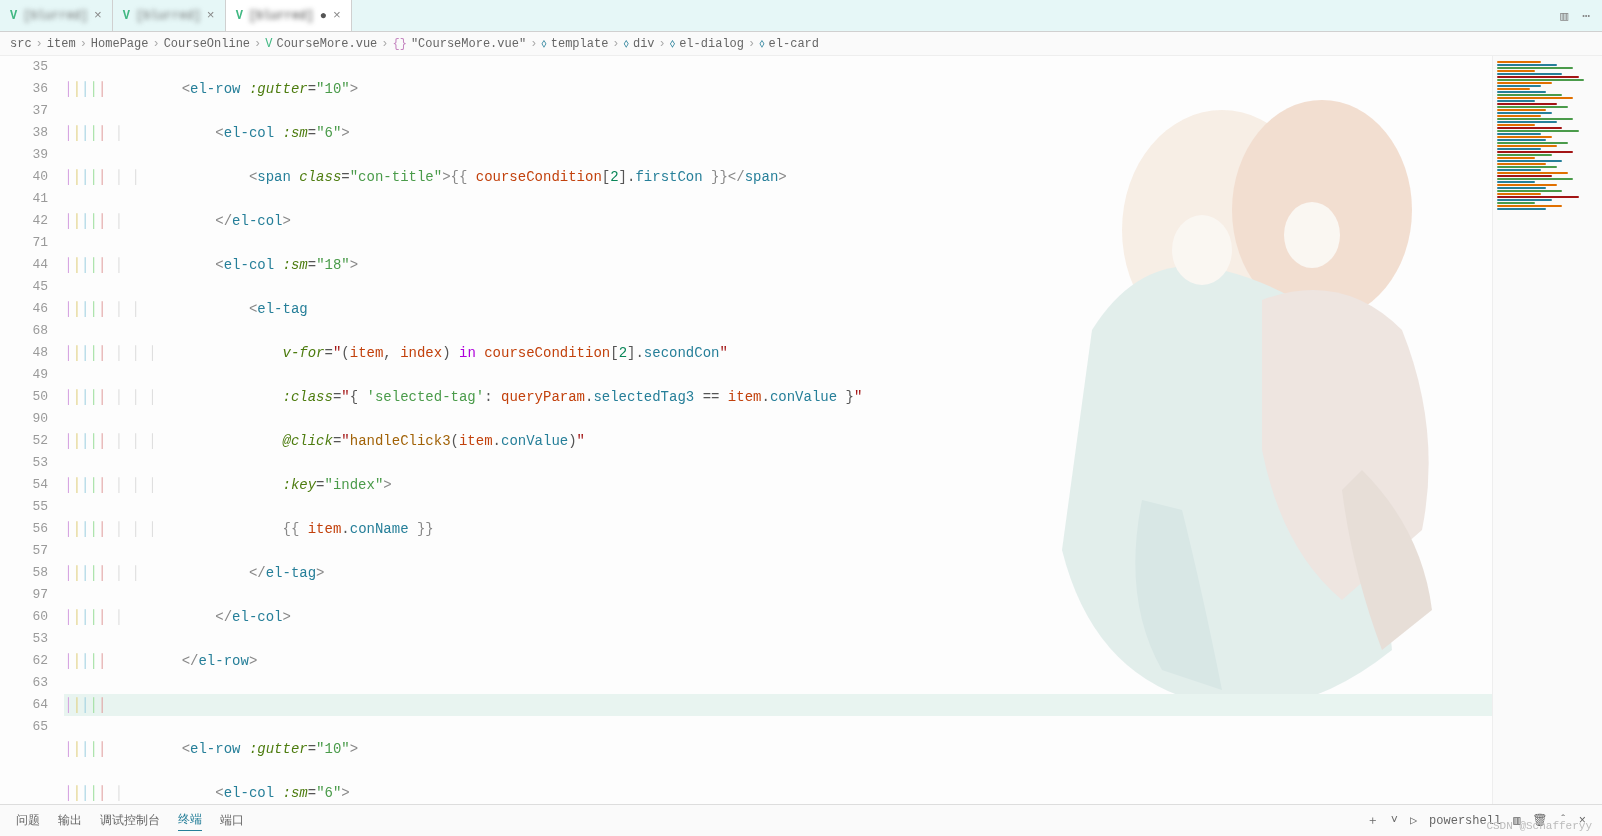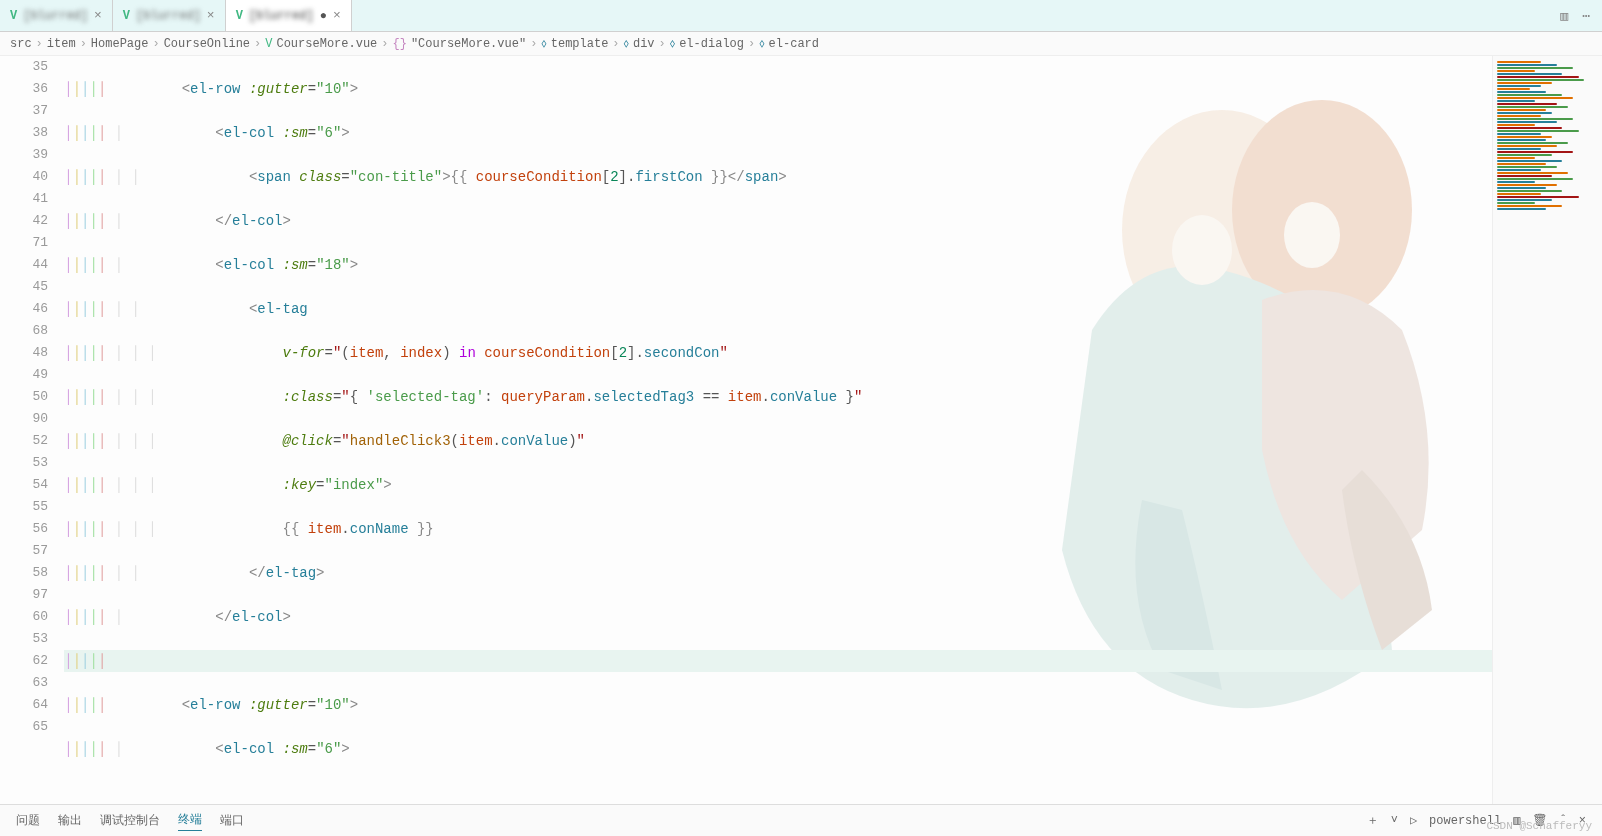--- a/index.html
+++ b/index.html
@@ -257,20 +257,21 @@
 <div class="code-line"><span class="guide1">│</span><span class="guide2">│</span><span class="guide3">│</span><span class="guide4">│</span><span class="guide5">│</span> <span class="guide">│</span>           <span class="tag-bracket">&lt;/</span><span class="tag-name">el-col</span><span class="tag-bracket">&gt;</span></div>
 <div class="code-line"><span class="guide1">│</span><span class="guide2">│</span><span class="guide3">│</span><span class="guide4">│</span><span class="guide5">│</span> <span class="guide">│</span>           <span class="tag-bracket">&lt;</span><span class="tag-name">el-col</span> <span class="attr-name">:sm</span><span class="attr-eq">=</span><span class="string-green">"18"</span><span class="tag-bracket">&gt;</span></div>
 <div class="code-line"><span class="guide1">│</span><span class="guide2">│</span><span class="guide3">│</span><span class="guide4">│</span><span class="guide5">│</span> <span class="guide">│</span> <span class="guide">│</span>             <span class="tag-bracket">&lt;</span><span class="tag-name">el-tag</span></div>
 <div class="code-line"><span class="guide1">│</span><span class="guide2">│</span><span class="guide3">│</span><span class="guide4">│</span><span class="guide5">│</span> <span class="guide">│</span> <span class="guide">│</span> <span class="guide">│</span>               <span class="attr-name">v-for</span><span class="attr-eq">=</span><span class="string">"</span><span class="op">(</span><span class="expr">item</span><span class="op">, </span><span class="expr">index</span><span class="op">) </span><span class="kw">in</span> <span class="expr">courseCondition</span><span class="op">[</span><span class="number">2</span><span class="op">].</span><span class="prop">secondCon</span><span class="string">"</span></div>
 <div class="code-line"><span class="guide1">│</span><span class="guide2">│</span><span class="guide3">│</span><span class="guide4">│</span><span class="guide5">│</span> <span class="guide">│</span> <span class="guide">│</span> <span class="guide">│</span>               <span class="attr-name">:class</span><span class="attr-eq">=</span><span class="string">"</span><span class="op">{ </span><span class="string-green">'selected-tag'</span><span class="op">: </span><span class="expr">queryParam</span><span class="op">.</span><span class="prop">selectedTag3</span> <span class="op">==</span> <span class="expr">item</span><span class="op">.</span><span class="prop">conValue</span> <span class="op">}</span><span class="string">"</span></div>
 <div class="code-line"><span class="guide1">│</span><span class="guide2">│</span><span class="guide3">│</span><span class="guide4">│</span><span class="guide5">│</span> <span class="guide">│</span> <span class="guide">│</span> <span class="guide">│</span>               <span class="attr-name">@click</span><span class="attr-eq">=</span><span class="string">"</span><span class="ident">handleClick3</span><span class="op">(</span><span class="expr">item</span><span class="op">.</span><span class="prop">conValue</span><span class="op">)</span><span class="string">"</span></div>
 <div class="code-line"><span class="guide1">│</span><span class="guide2">│</span><span class="guide3">│</span><span class="guide4">│</span><span class="guide5">│</span> <span class="guide">│</span> <span class="guide">│</span> <span class="guide">│</span>               <span class="attr-name">:key</span><span class="attr-eq">=</span><span class="string-green">"index"</span><span class="tag-bracket">&gt;</span></div>
 <div class="code-line"><span class="guide1">│</span><span class="guide2">│</span><span class="guide3">│</span><span class="guide4">│</span><span class="guide5">│</span> <span class="guide">│</span> <span class="guide">│</span> <span class="guide">│</span>               <span class="delim">{{</span> <span class="expr">item</span><span class="op">.</span><span class="prop">conName</span> <span class="delim">}}</span></div>
 <div class="code-line"><span class="guide1">│</span><span class="guide2">│</span><span class="guide3">│</span><span class="guide4">│</span><span class="guide5">│</span> <span class="guide">│</span> <span class="guide">│</span>             <span class="tag-bracket">&lt;/</span><span class="tag-name">el-tag</span><span class="tag-bracket">&gt;</span></div>
 <div class="code-line"><span class="guide1">│</span><span class="guide2">│</span><span class="guide3">│</span><span class="guide4">│</span><span class="guide5">│</span> <span class="guide">│</span>           <span class="tag-bracket">&lt;/</span><span class="tag-name">el-col</span><span class="tag-bracket">&gt;</span></div>
+<div class="code-line"><span class="guide1">│</span><span class="guide2">│</span><span class="guide3">│</span><span class="guide4">│</span><span class="guide5">│</span>         <span class="tag-bracket">&lt;/</span><span class="tag-name">el-row</span><span class="tag-bracket">&gt;</span></div>
 <div class="code-line"><div class="hl-line"></div><span class="guide1">│</span><span class="guide2">│</span><span class="guide3">│</span><span class="guide4">│</span><span class="guide5">│</span></div>
 <div class="code-line"><span class="guide1">│</span><span class="guide2">│</span><span class="guide3">│</span><span class="guide4">│</span><span class="guide5">│</span>         <span class="tag-bracket">&lt;</span><span class="tag-name">el-row</span> <span class="attr-name">:gutter</span><span class="attr-eq">=</span><span class="string-green">"10"</span><span class="tag-bracket">&gt;</span></div>
 <div class="code-line"><span class="guide1">│</span><span class="guide2">│</span><span class="guide3">│</span><span class="guide4">│</span><span class="guide5">│</span> <span class="guide">│</span>           <span class="tag-bracket">&lt;</span><span class="tag-name">el-col</span> <span class="attr-name">:sm</span><span class="attr-eq">=</span><span class="string-green">"6"</span><span class="tag-bracket">&gt;</span></div>
 
 
 
 
 
 
 

